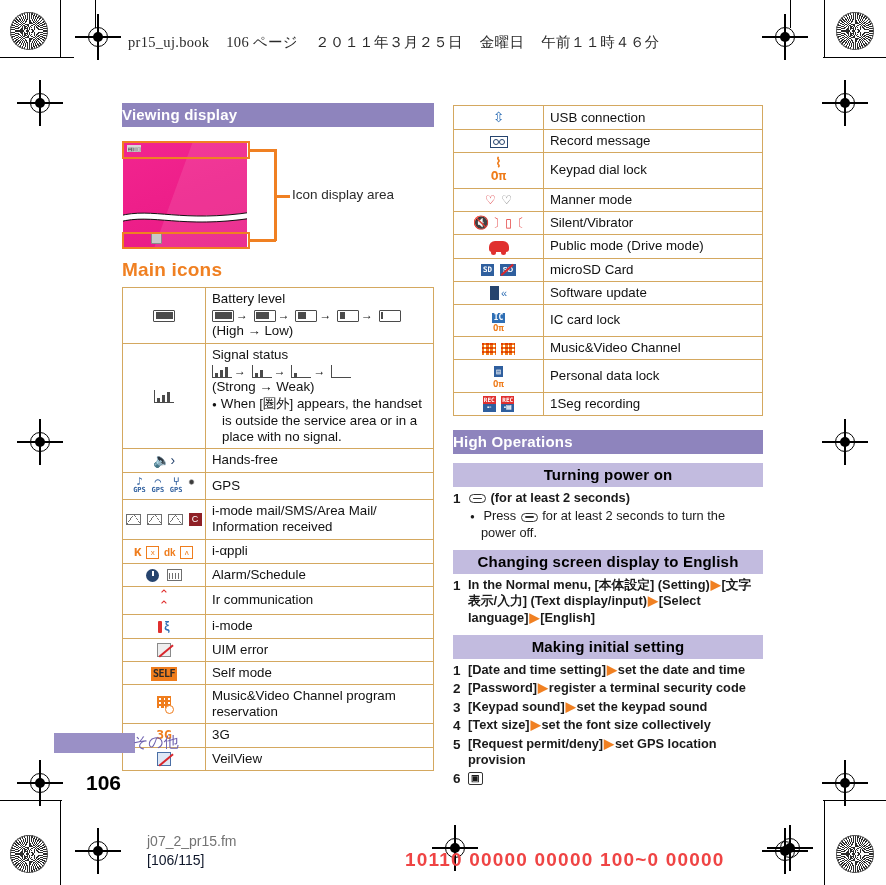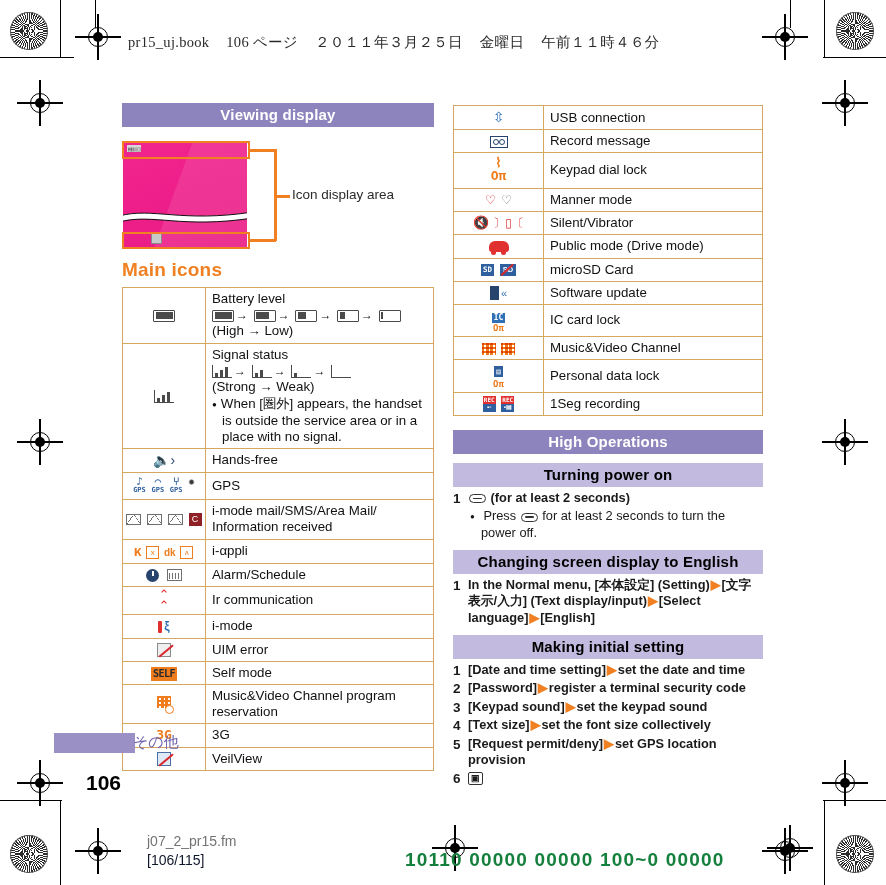--- a/index.html
+++ b/index.html
@@ -30,21 +30,21 @@
     letter-spacing:0.3px;white-space:nowrap;
   }
   .bookhdr .seg{margin-right:13px;}
 
   
   .colL{position:absolute;left:122px;top:103px;width:312px;}
   .colR{position:absolute;left:453px;top:105px;width:310px;}
 
   
   .bar-dark{
-    background:#8e84bd;color:#ffffff;text-align:center;
+    background:#8e84bd;color:#ffffff;text-align:left;
     font-size:15px;font-weight:bold;padding:3px 0 4px;letter-spacing:.2px;
   }
   .bar-light{
     background:#c2bbdf;color:#000000;text-align:center;
     font-size:15px;font-weight:bold;padding:3px 0 4px;letter-spacing:.2px;
   }
 
   
   .mockwrap{position:relative;height:112px;margin-top:12px;}
   .phone{position:absolute;left:1px;top:4px;width:124px;height:104px;
@@ -187,21 +187,21 @@
   .camkey{display:inline-block;border:1.4px solid #333;border-radius:2px;padding:0px 2px;
     font-size:9px;vertical-align:middle;line-height:1.2;}
 
   
   .pagenum{position:absolute;left:86px;top:771px;font-size:21px;font-weight:bold;color:#000;}
   .chaptxt{position:absolute;left:133px;top:733px;font-size:15px;color:#6d5fae;
     font-family:Liberation Sans, sans-serif;}
   .tab-marker{position:absolute;left:54px;top:733px;width:81px;height:20px;background:#9a90c6;}
   .fname{position:absolute;left:147px;top:833px;font-size:14px;color:#737373;}
   .fpage{position:absolute;left:147px;top:852px;font-size:14px;color:#0f172a;}
-  .barcode{position:absolute;left:405px;top:849px;font-size:19px;font-weight:bold;color:#15803d;
+  .barcode{position:absolute;left:405px;top:849px;font-size:19px;font-weight:bold;color:#ef4444;
     letter-spacing:1.2px;font-family:"Liberation Sans",sans-serif;}
 </style>
 </head>
 <body>
 
 <div class="page">
 
   <div class="reg-star" style="left:10px;top:12px;"></div>
   <div class="reg-star" style="left:836px;top:12px;"></div>
   <div class="reg-star" style="left:10px;top:835px;"></div>

